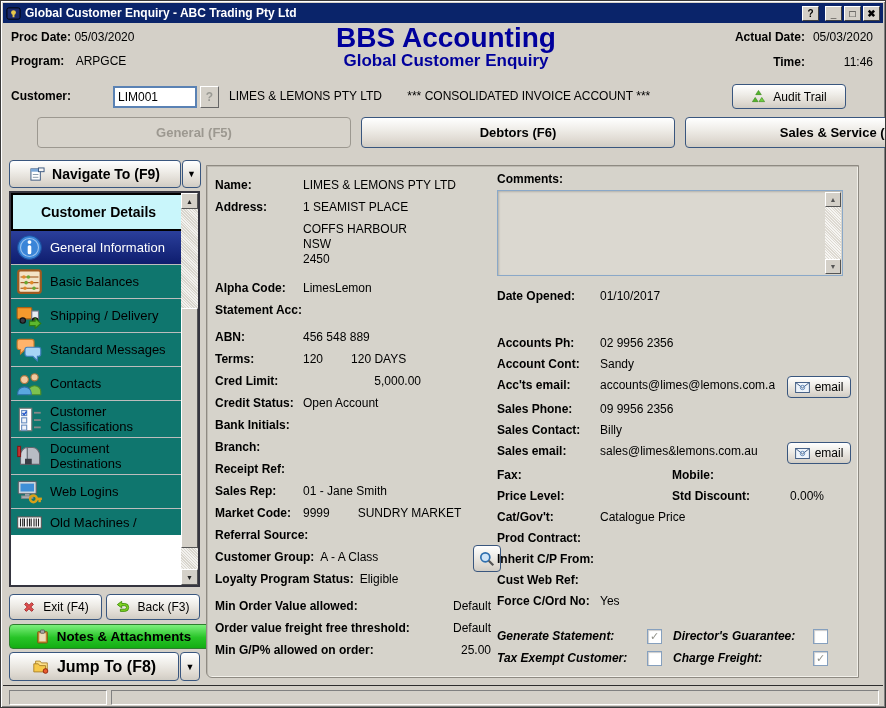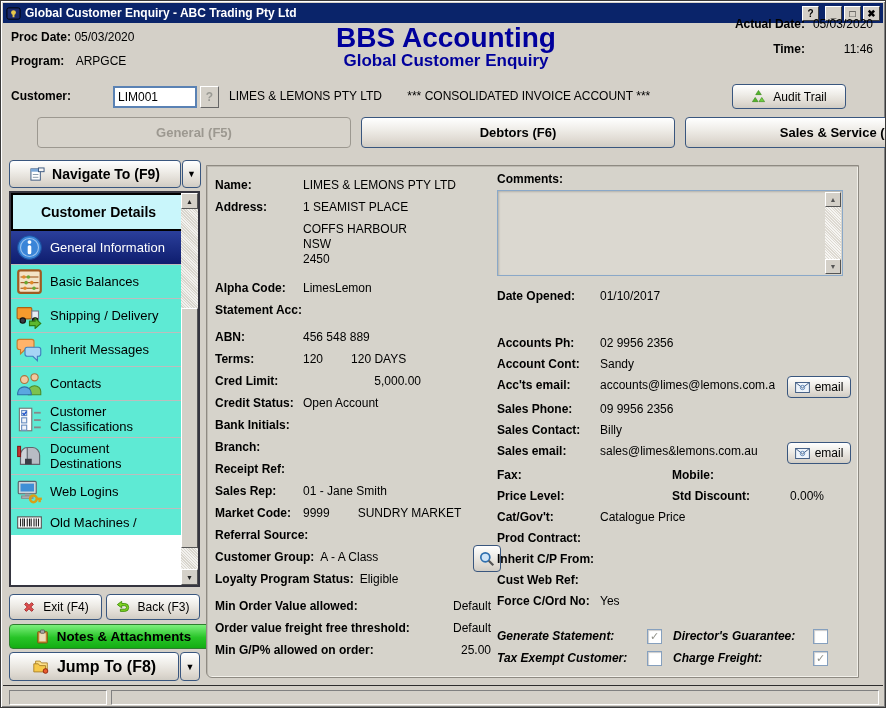--- a/index.html
+++ b/index.html
@@ -18,42 +18,42 @@
   .tbtn{width:17px;height:15px;background:#d4d0c8;border:1px solid;border-color:#fff #404040 #404040 #fff;
     font-family:"Liberation Sans",sans-serif;font-size:10px;font-weight:bold;line-height:11px;padding:0;cursor:pointer;color:#000;}
   .tbtn.help{margin-right:4px;}
   .app-icon{width:15px;height:15px;display:inline-block;}
   
   .hdr-label{font-weight:bold;}
   .kv{position:absolute;white-space:nowrap;}
   .center-titles{position:absolute;left:270px;width:350px;top:24px;text-align:center;color:#00009c;}
   .center-titles .t1{font-size:28px;font-weight:bold;line-height:26px;}
   .center-titles .t2{font-size:17px;font-weight:bold;line-height:20px;}
-  .right-kv{position:absolute;right:12px;top:16px;display:grid;grid-template-columns:auto auto;column-gap:8px;row-gap:11px;text-align:right;}
+  .right-kv{position:absolute;right:12px;top:29px;display:grid;grid-template-columns:auto auto;column-gap:8px;row-gap:11px;text-align:right;}
   
   .cust-input{position:absolute;left:112px;top:85px;width:84px;height:22px;background:#fff;
     border:2px solid #5a82b4;font-family:inherit;font-size:12px;padding:1px 3px;}
   .q-btn{position:absolute;left:199px;top:85px;width:19px;height:22px;background:#d4d0c8;
     border:1px solid;border-color:#fff #666 #666 #fff;color:#9a9a94;font-weight:bold;font-size:12px;padding:0;cursor:pointer;}
   .xp-btn{background:linear-gradient(#ffffff,#efede8 40%,#ded9d1 78%,#d0ccc4);
     border:1px solid #39567e;border-radius:4px;font-family:inherit;font-size:12px;color:#000;
     display:flex;align-items:center;justify-content:center;gap:7px;cursor:pointer;}
   .audit-btn{position:absolute;left:731px;top:83px;width:114px;height:25px;}
   
   .tabs{position:absolute;left:36px;top:116px;display:flex;gap:10px;}
   .tab{width:314px;height:31px;font-weight:bold;font-size:13px;}
   .tab.disabled{background:#d7d3cb;border:1px solid #9c9890;color:#9c9890;cursor:default;}
   
   .nav-btn{position:absolute;left:8px;top:159px;width:172px;height:28px;font-weight:bold;font-size:14px;}
   .nav-arrow{position:absolute;left:181px;top:159px;width:19px;height:28px;font-size:9px;}
   .listbox{position:absolute;left:8px;top:190px;width:191px;height:396px;background:#fff;
     border:2px solid #35353f;overflow:hidden;}
   .nav-items{position:absolute;left:0;top:0;width:172px;bottom:0;overflow:hidden;}
   .nav-item{display:flex;align-items:center;gap:7px;padding:3px 2px 3px 5px;min-height:34px;
-    border-bottom:1px solid #bdbdbd;font-size:13px;cursor:pointer;background:#5eead4;}
+    border-bottom:1px solid #bdbdbd;font-size:13px;cursor:pointer;background:#0f766e;}
   .nav-item.header{background:#c9f6fb;border:2px solid #000;font-weight:bold;font-size:14px;
     justify-content:center;min-height:38px;cursor:default;}
   .nav-item.selected{background:linear-gradient(#2b3f9b,#0e1d6e);color:#fff;}
   .nav-item.clip{min-height:26px;height:26px;overflow:hidden;border-bottom:none;}
   .nav-icon{width:27px;height:27px;flex:0 0 27px;}
   .nav-icon svg{width:100%;height:100%;display:block;}
   .lb-scroll{position:absolute;right:0;top:0;bottom:0;width:17px;
     background:repeating-linear-gradient(45deg,#f2f1ee 0 1px,#d8d5cd 1px 2px);}
   .sb-btn{position:absolute;left:0;width:17px;height:16px;background:#d4d0c8;
     border:1px solid;border-color:#fff #555 #555 #fff;font-size:7px;line-height:13px;text-align:center;padding:0;cursor:pointer;color:#222;}
@@ -247,21 +247,21 @@
           <span class="nav-label">Shipping / Delivery</span>
         </div>
 
         <div class="nav-item">
           <span class="nav-icon">
             <svg viewBox="0 0 24 24">
               <path d="M3 3 h11 a2 2 0 0 1 2 2 v5 a2 2 0 0 1 -2 2 h-6 l-4 4 v-4 h-1 a2 2 0 0 1 -2 -2 v-5 a2 2 0 0 1 2 -2 z" fill="#ffb36b" stroke="#c87a2a"></path>
               <path d="M10 10 h10 a2 2 0 0 1 2 2 v4 a2 2 0 0 1 -2 2 h-1 v4 l-4 -4 h-5 a2 2 0 0 1 -2 -2 v-4 a2 2 0 0 1 2 -2 z" fill="#a6d4f5" stroke="#3f7fbf"></path>
             </svg>
           </span>
-          <span class="nav-label">Inherit Messages</span>
+          <span class="nav-label">Standard Messages</span>
         </div>
 
         <div class="nav-item">
           <span class="nav-icon">
             <svg viewBox="0 0 24 24">
               <circle cx="16.5" cy="6.5" r="3.2" fill="#f2c9a0" stroke="#a8743f"></circle>
               <path d="M11 19 a5.5 5 0 0 1 11 0 v3 h-11 z" fill="#7dc24f" stroke="#4c8c28"></path>
               <circle cx="7.5" cy="8.5" r="3.5" fill="#f2c9a0" stroke="#a8743f"></circle>
               <path d="M1.5 20.5 a6 5.5 0 0 1 12 0 v1.5 h-12 z" fill="#5aa7e0" stroke="#2d6fa8"></path>
             </svg>

